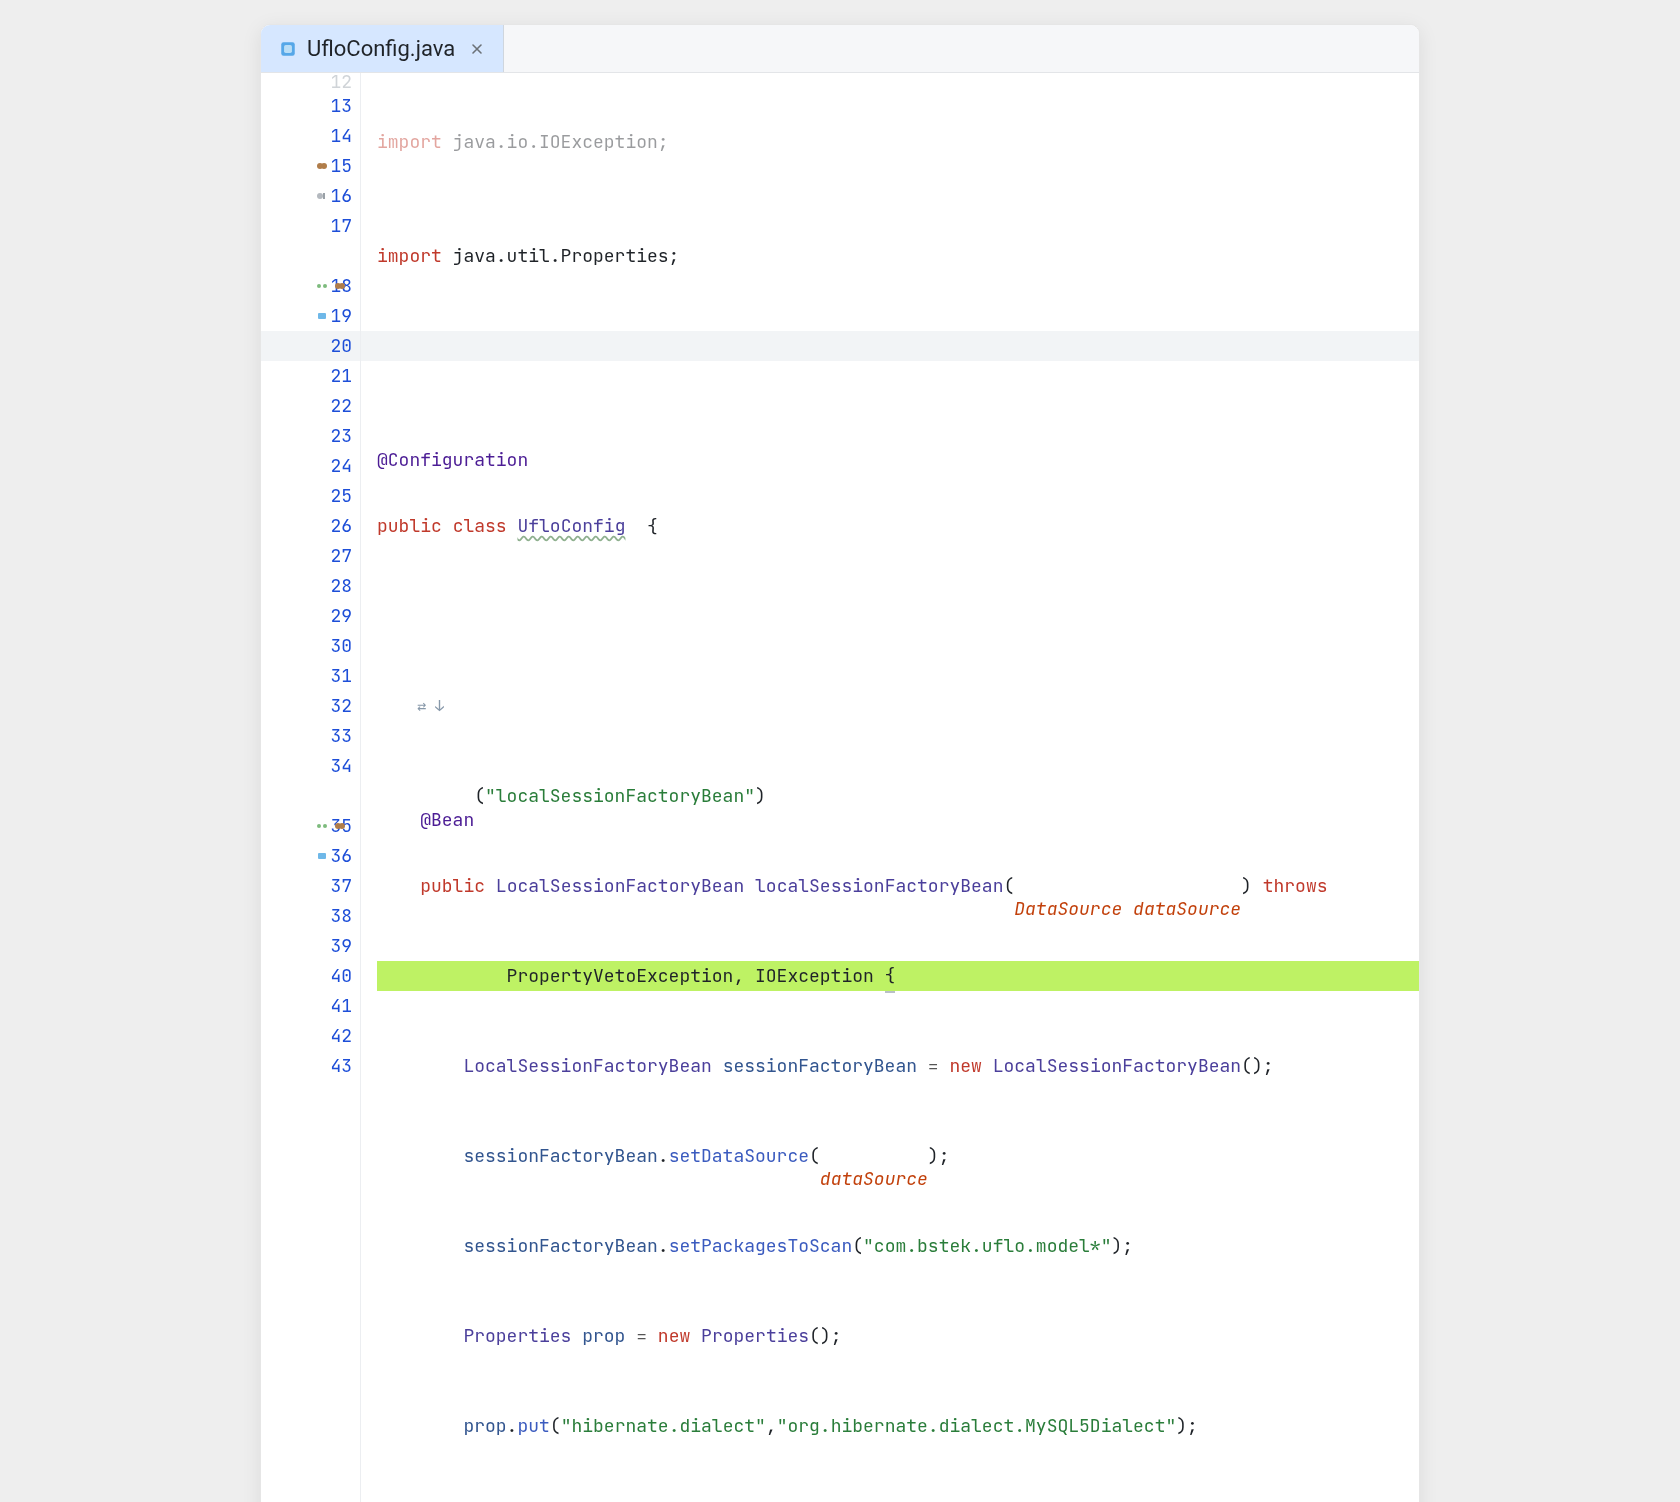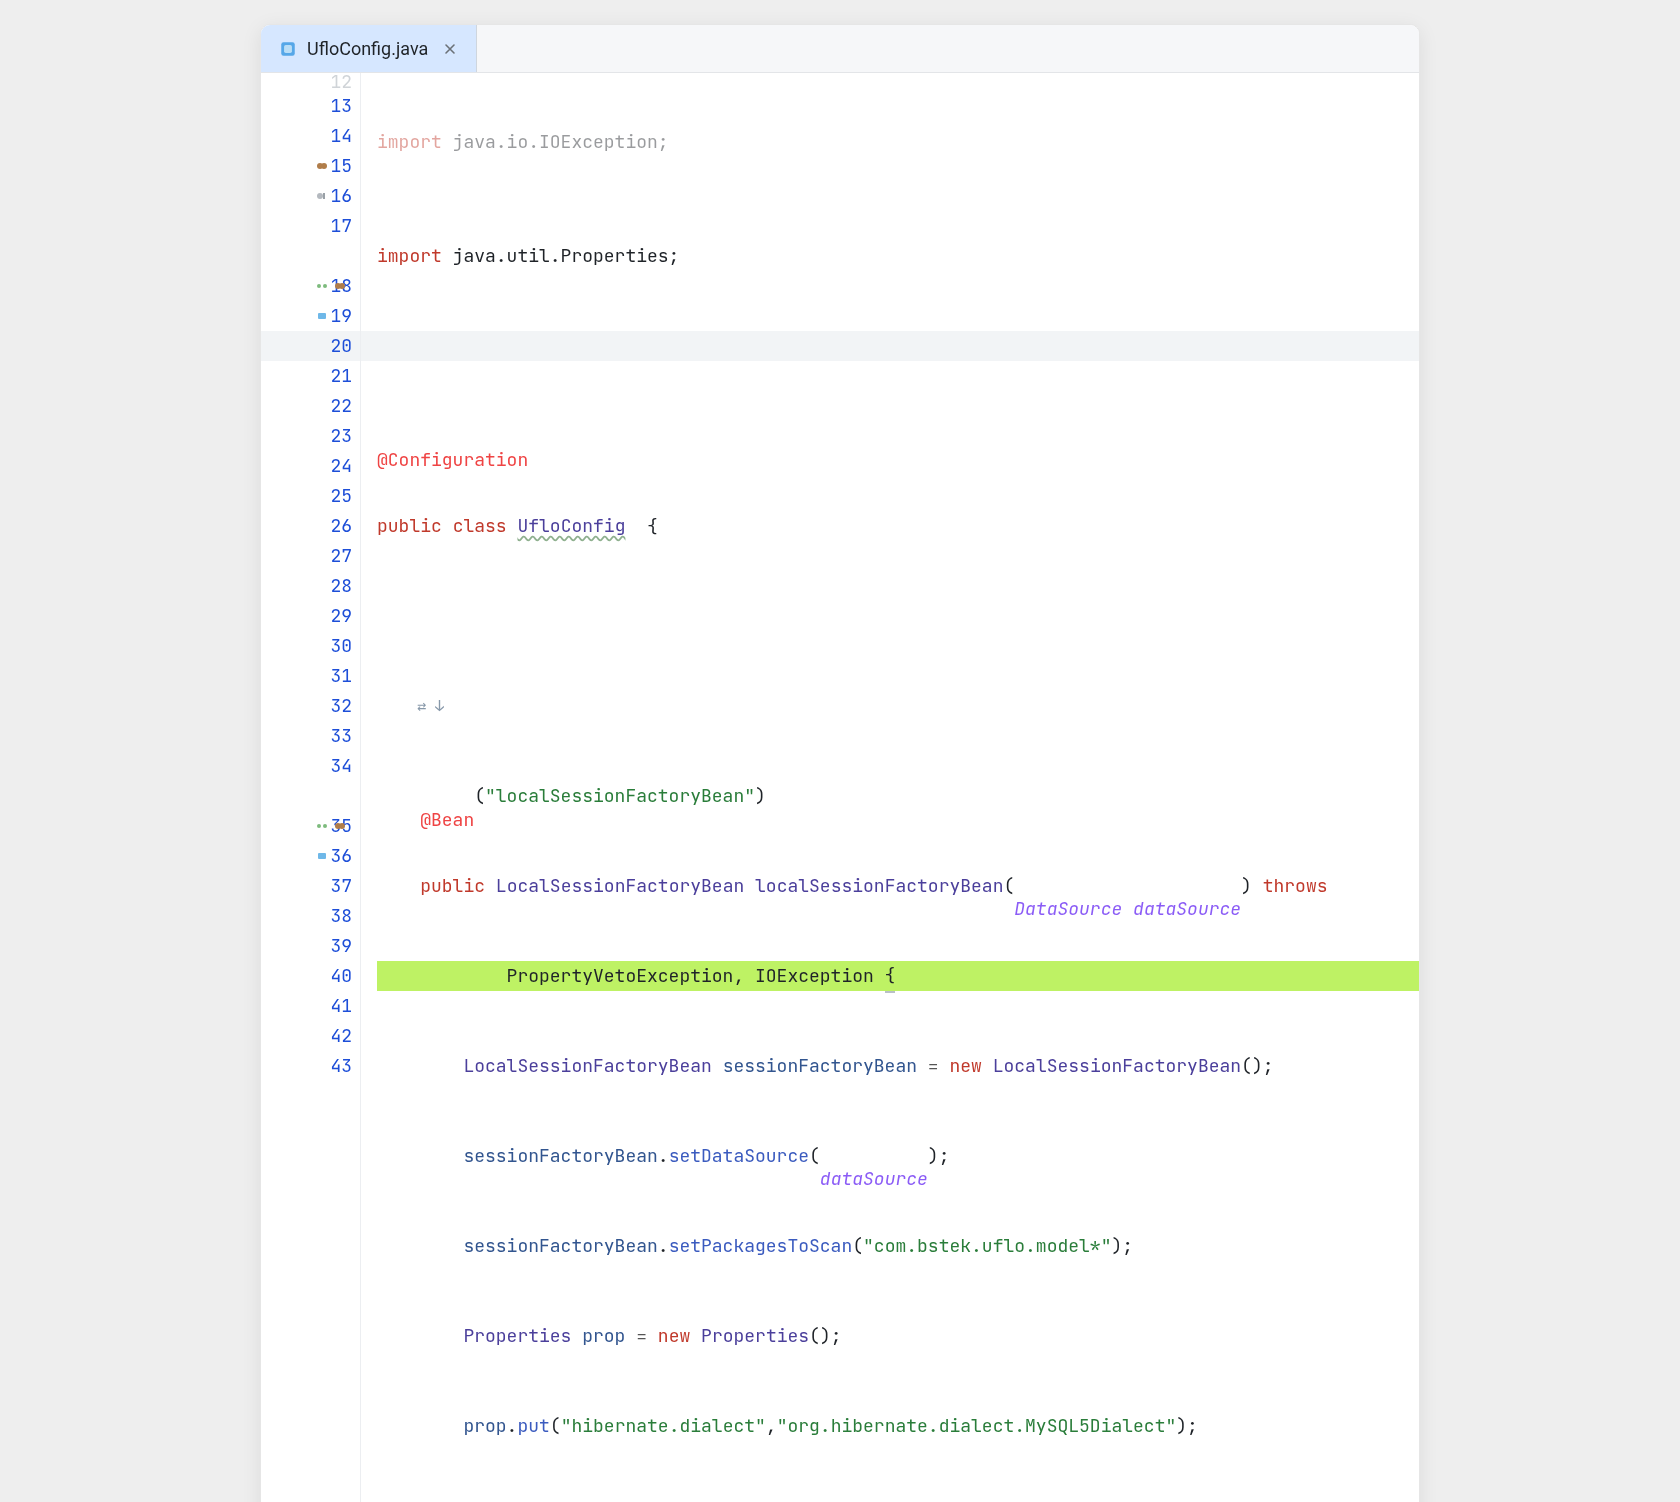--- a/index.html
+++ b/index.html
@@ -30,21 +30,21 @@
     border-bottom: 1px solid #e3e5e8;
   }
   .tab {
     display: flex;
     align-items: center;
     gap: 10px;
     padding: 0 18px;
     background: #d6e7ff;
     border-right: 1px solid #cfd6de;
     font-family: -apple-system, "Segoe UI", Roboto, sans-serif;
-    font-size: 18px;
+    font-size: 22px;
     color: #1f2328;
     cursor: pointer;
   }
   .tab .file-icon {
     width: 18px; height: 18px;
     display: inline-flex; align-items: center; justify-content: center;
   }
   .tab .close {
     margin-left: 4px;
     color: #6b7177;
@@ -119,25 +119,25 @@
   .current-full {
     position: absolute;
     left: 0; right: 0;
     height: 30px;
     background: #f2f4f6;
     z-index: 0;
   }
 
   
   .kw  { color: #c0392b; }         
-  .ann { color: #ef4444; margin-top: 48px; }         
+  .ann { color: #4c1d95; margin-top: 48px; }         
   .typ { color: #4b3f9b; }         
   .mid { color: #4b3f9b; }         
   .fn  { color: #3b5bbf; }         
-  .par { color: #8b5cf6; font-style: italic; margin-top: 45px; } 
+  .par { color: #c2410c; font-style: italic; margin-top: 45px; } 
   .str { color: #2a7d3a; }         
   .var { color: #32558f; }         
   .op  { color: #555; }
   .pkg { color: #1f2328; }
   .cls-decl { text-decoration: underline wavy #8fb08f; text-underline-offset: 3px; }
   .brace-hint { border-bottom: 2px solid #b9c0c7; padding-bottom: 1px; }
   .hint-icons { display:inline-flex; gap:4px; margin-left:40px; color:#89a; font-size:15px; }
 
   
   .gutter-row.partial, .code-line.partial { height: 18px; overflow: hidden; color:#bcbcbc; }

